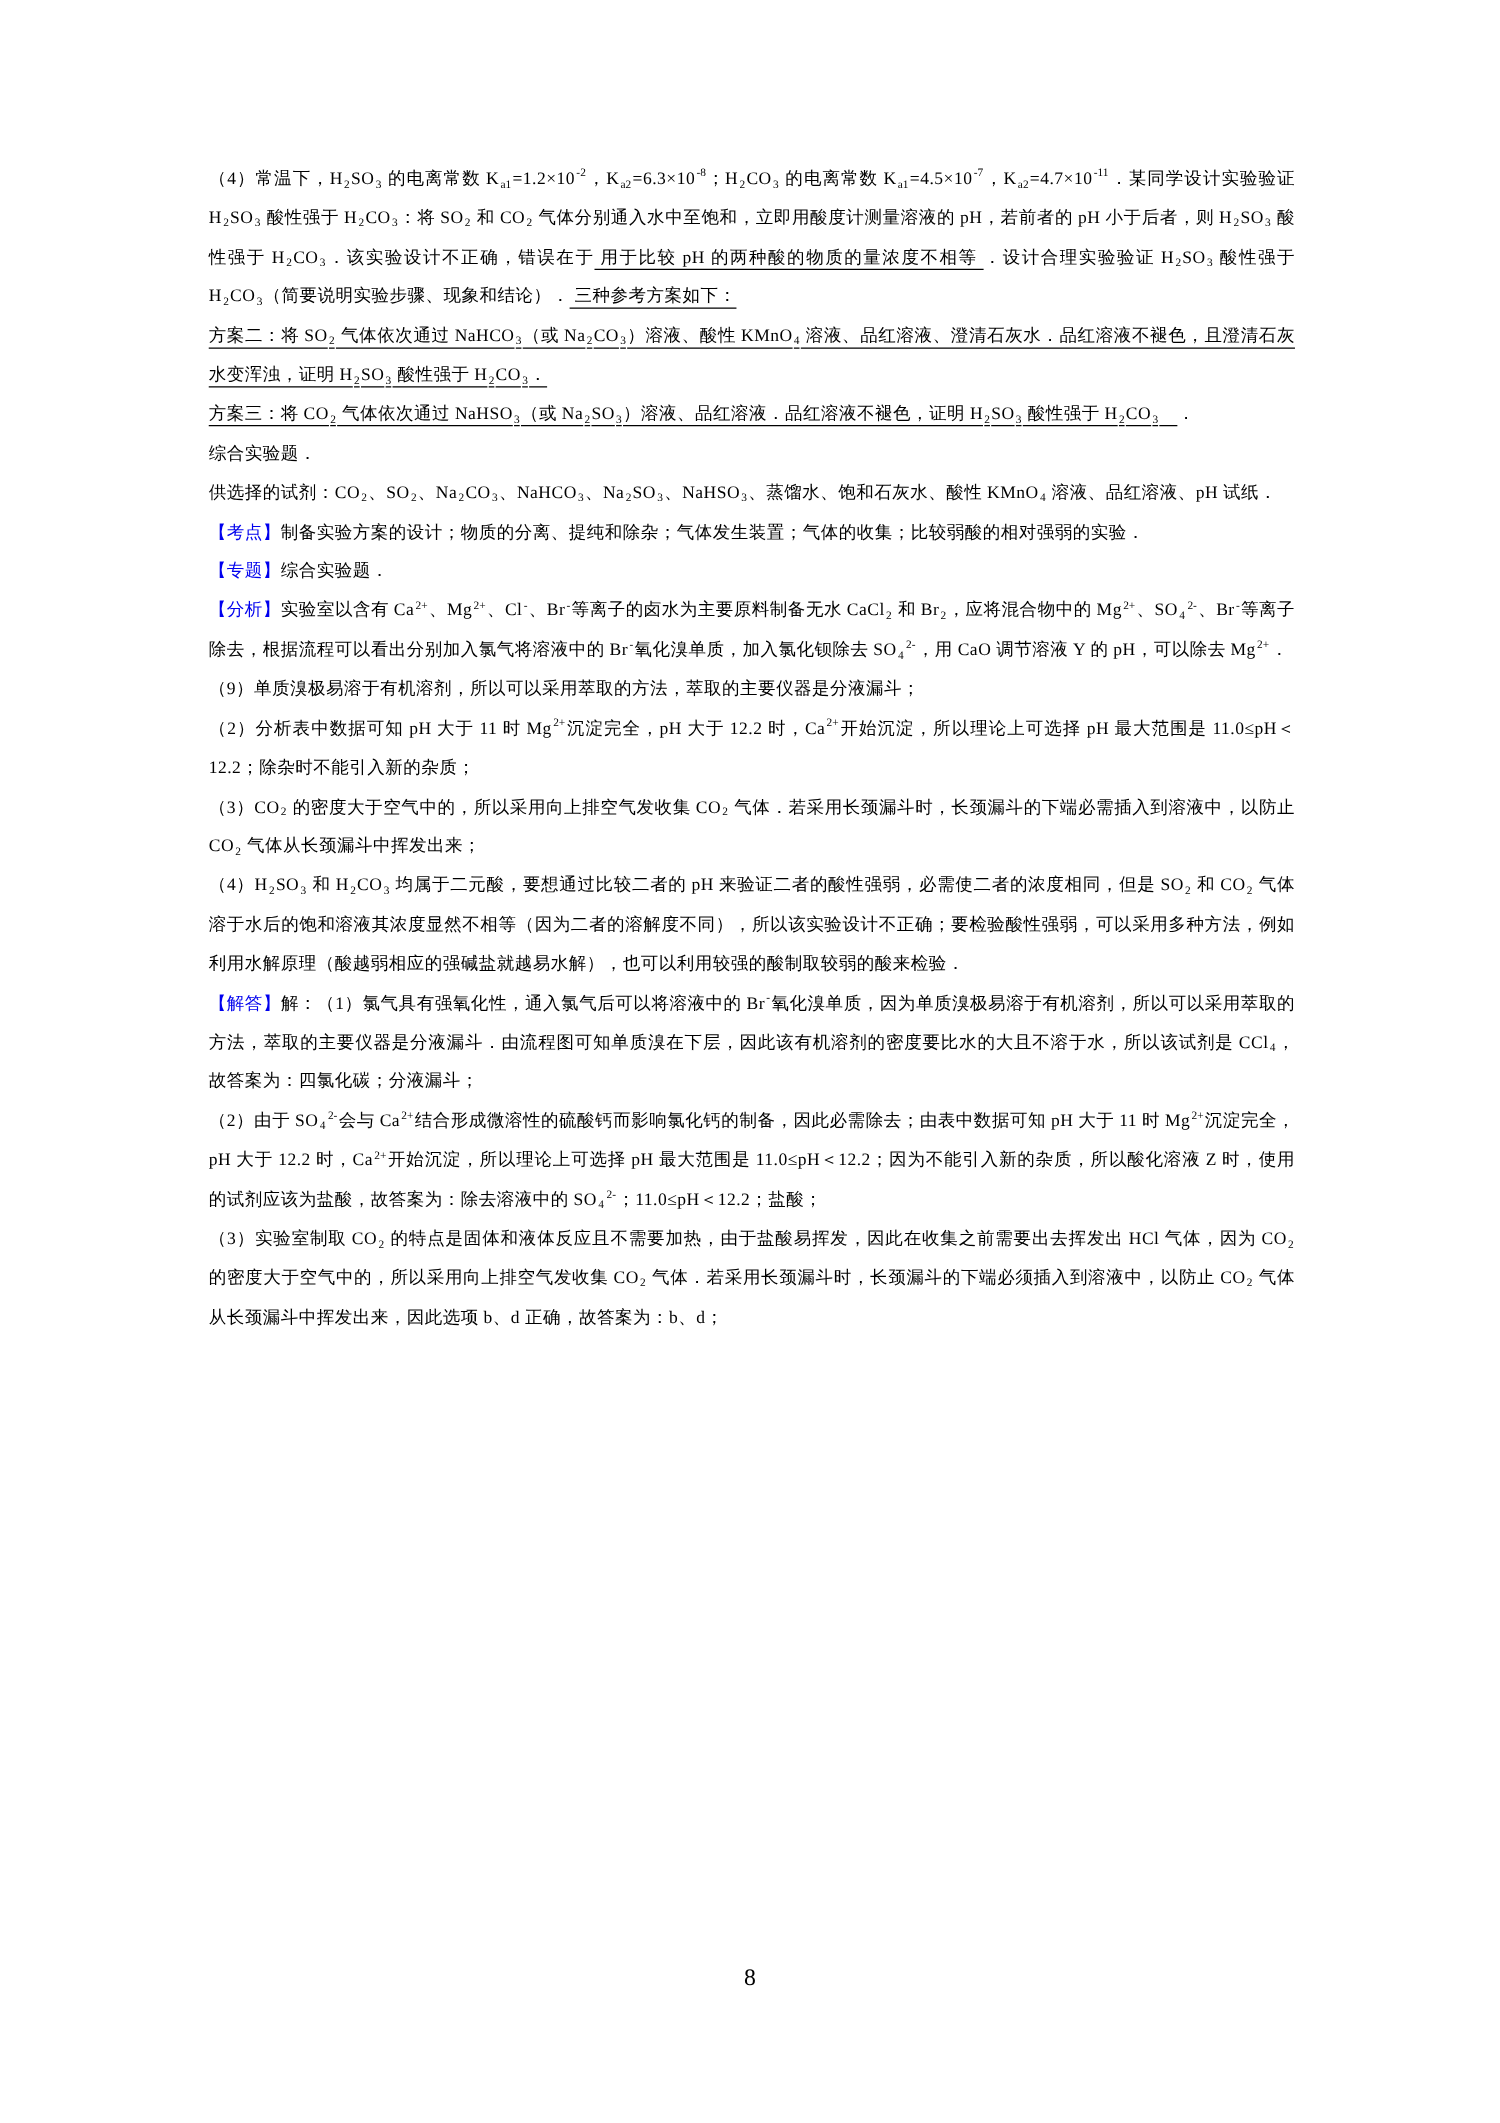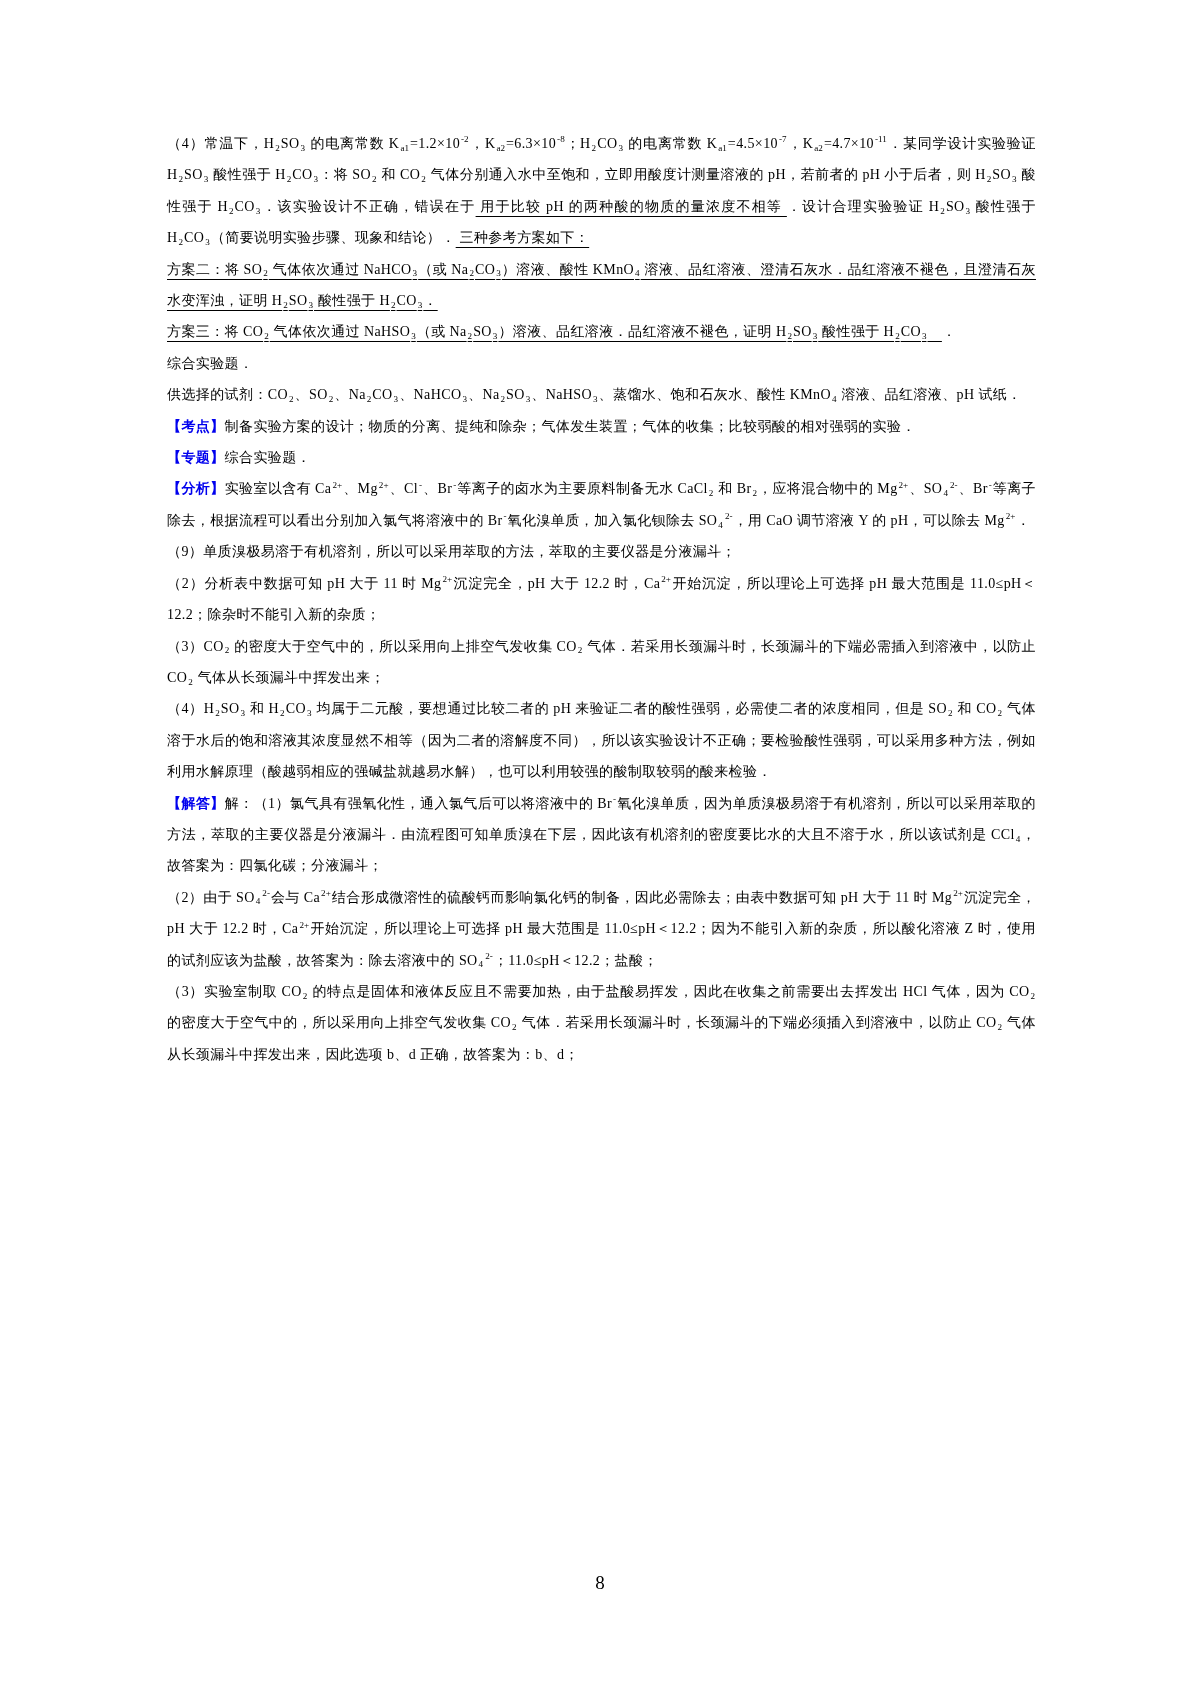--- a/index.html
+++ b/index.html
@@ -37,21 +37,21 @@
     top: -0.62em;
     line-height: 0;
     margin: 0 1px;
     letter-spacing: 0;
   }
   .ul {
     text-decoration: underline;
     text-decoration-thickness: 1px;
     text-underline-offset: 5px;
   }
-  .sec-label { font-weight: bold; }
+  .sec-label { font-weight: normal; }
   .footer {
     position: absolute;
     left: 0;
     right: 0;
     top: 1572px;
     text-align: center;
     font-size: 19px;
   }
 </style>
 </head>

